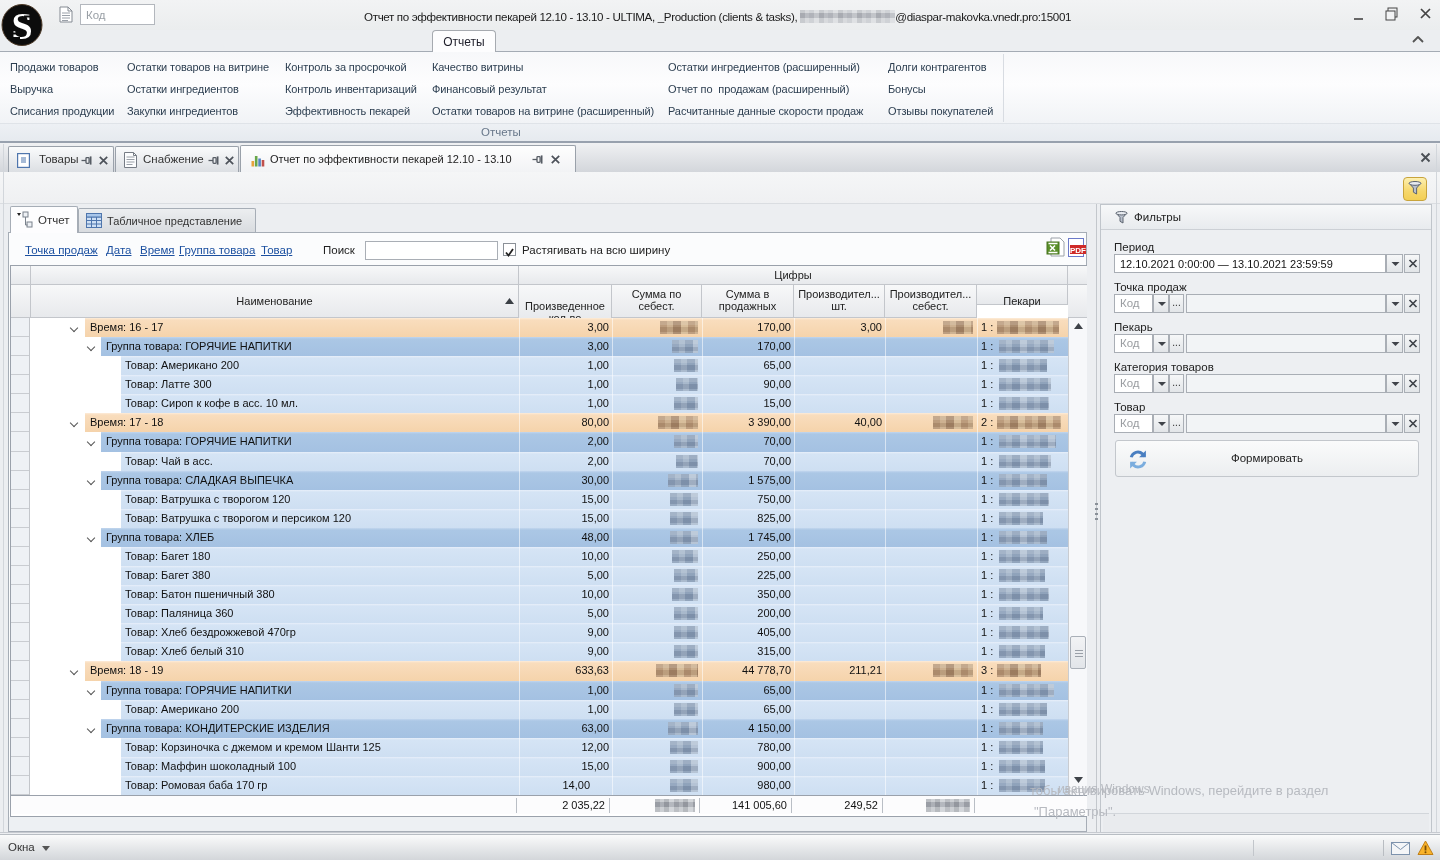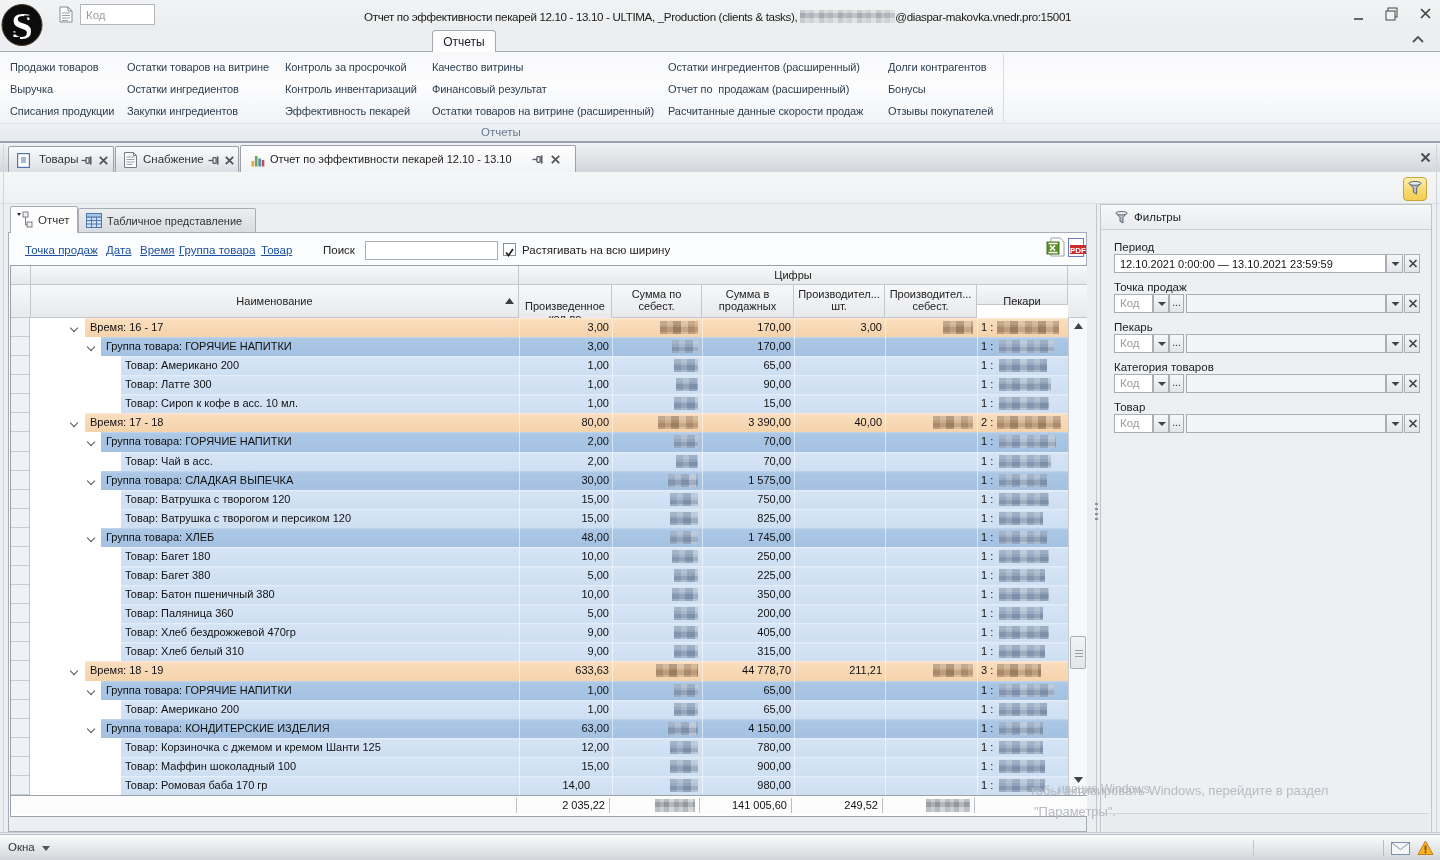--- a/index.html
+++ b/index.html
@@ -664,20 +664,28 @@
 <div class="btn" style="left:68px;top:209px;width:15px;height:19px;font-size:10px;text-align:center;line-height:15px;color:#333">...</div>
 <div class="fcombo" style="left:85px;top:209px;width:200px;background:#f2f4f6"></div>
 <div class="btn" style="left:285px;top:209px;width:17px;height:19px"><svg width="17" height="17" viewBox="0 0 17 17">
           <path d="M4.5 7l4 4 4-4z" fill="#3f4349"></path>
         </svg></div>
 <div class="btn" style="left:303px;top:209px;width:16px;height:19px"><svg width="16" height="17" viewBox="0 0 16 17">
           <path d="M4.5 5l7 7M11.5 5l-7 7" stroke="#3f4349" stroke-width="1.7"></path>
         </svg></div>
   <div class="abs" style="left:2px;top:608px;width:326px;height:1px;background:#d2d6db"></div>
   <div class="abs" style="left:2px;top:609px;width:326px;height:18px;background:#e9ebee"></div>
+  <div id="formbtn">Формировать
+    <svg class="abs" style="left:8px;top:5px" width="28" height="27" viewBox="0 0 24 24">
+          <path d="M6 10a6 6 0 0 1 10-3l2 2" fill="none" stroke="#4a7fc1" stroke-width="2.6"></path>
+          <path d="M19 4v6h-6z" fill="#4a7fc1"></path>
+          <path d="M18 14a6 6 0 0 1-10 3l-2-2" fill="none" stroke="#7badde" stroke-width="2.6"></path>
+          <path d="M5 20v-6h6z" fill="#7badde"></path>
+        </svg>
+  </div>
 </div>
 
 <div class="abs" style="left:0;top:832px;width:1440px;height:1px;background:#c6cad0"></div>
 <div id="statusbar">
   <span id="okna">Окна</span>
   <svg class="abs" style="left:42px;top:11px" width="8" height="6" viewBox="0 0 8 6">
         <path d="M0 0l4 5 4-5z" fill="#555"></path>
       </svg>
   <div class="abs" style="left:1253px;top:5px;width:1px;height:16px;background:#c2c6cb"></div>
       <div class="abs" style="left:1383px;top:5px;width:1px;height:16px;background:#b9bdc2"></div>

